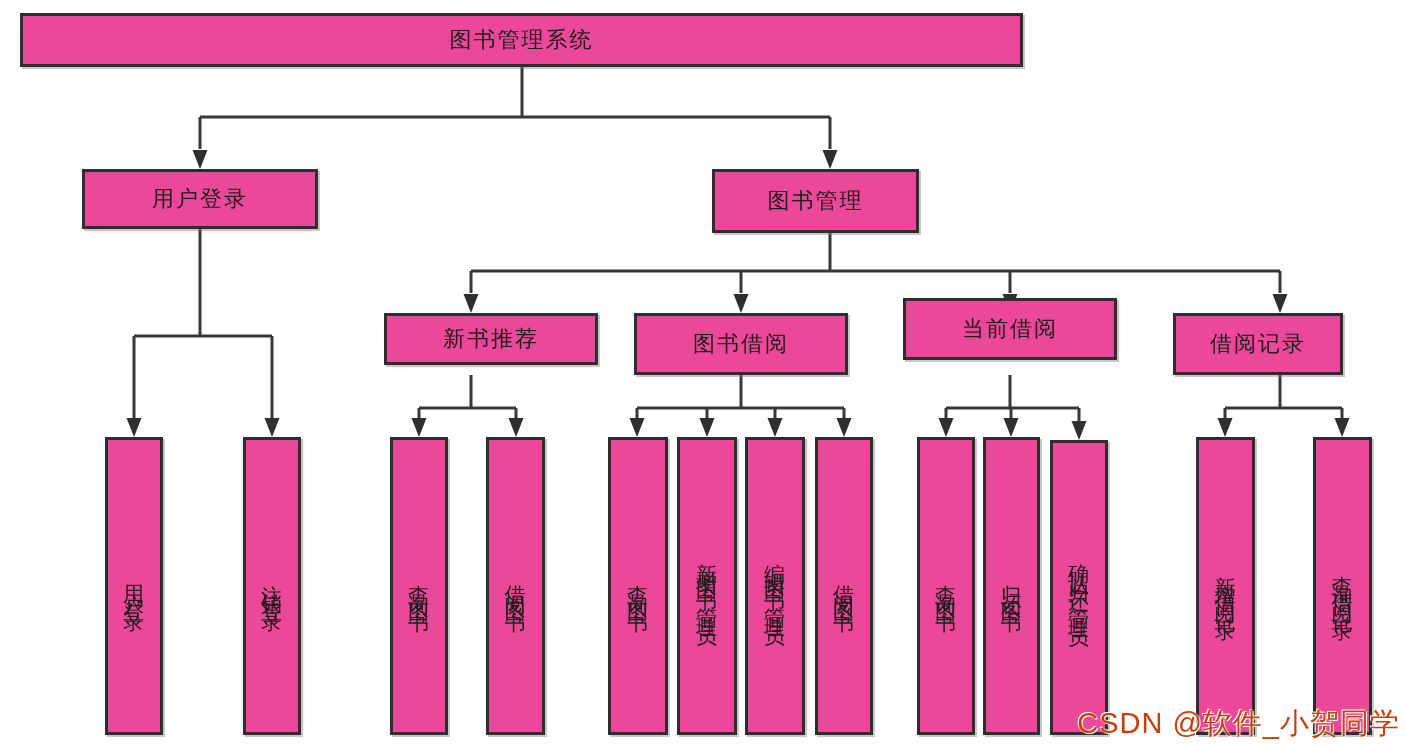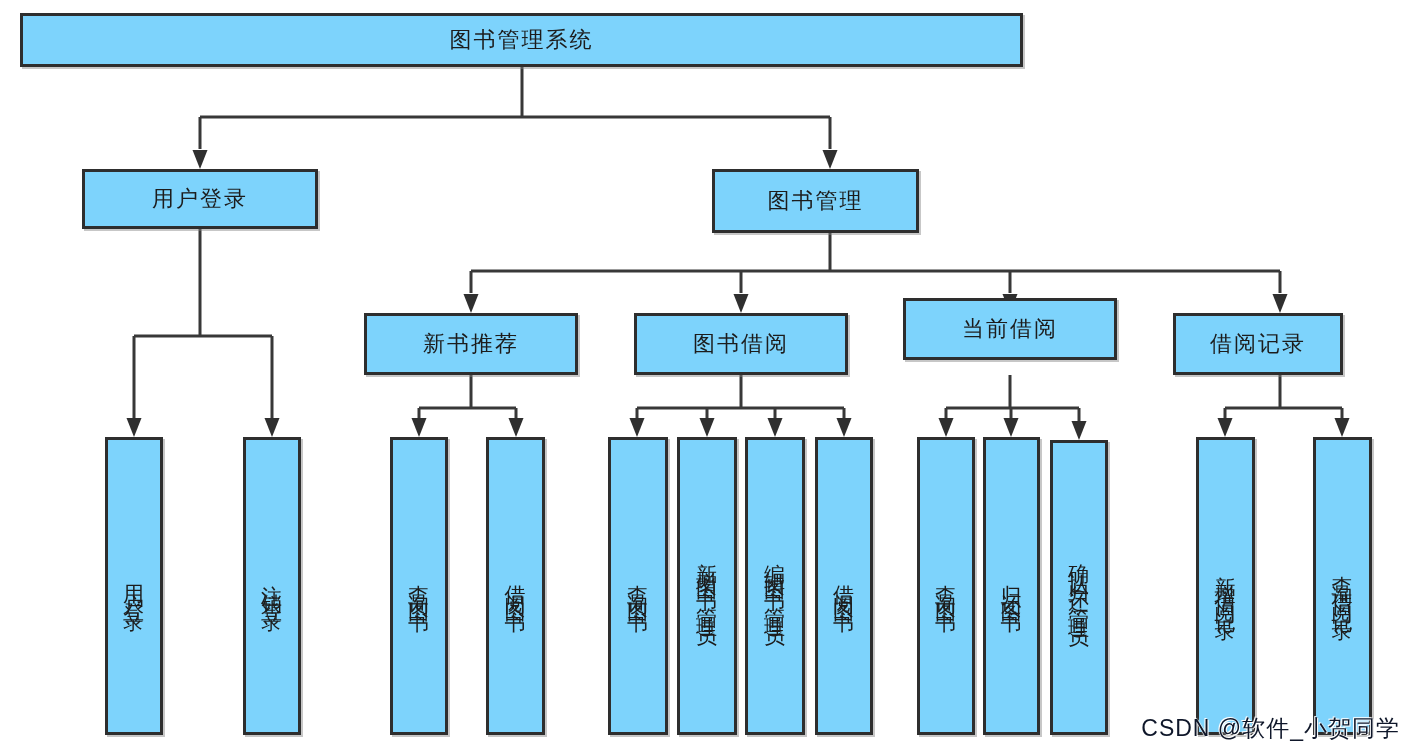--- a/index.html
+++ b/index.html
@@ -2,32 +2,32 @@
 <html><head>
 <meta charset="utf-8">
 <style>
   html,body{margin:0;padding:0;background:#ffffff;}
   .stage{
     position:relative;width:1405px;height:747px;background:#ffffff;
     font-family:"Liberation Sans",sans-serif;color:#1c1c1c;overflow:hidden;
   }
   .wires{position:absolute;left:0;top:0;width:1405px;height:747px;}
   .node{
-    position:absolute;box-sizing:border-box;background:#7dd3fc;
+    position:absolute;box-sizing:border-box;background:#ec4899;
     border:3px solid #2e2e2e;display:flex;align-items:center;justify-content:center;
     box-shadow:2px 2px 0 rgba(130,130,130,.45);
   }
   .node .lbl{font-size:22px;letter-spacing:2px;white-space:nowrap;color:#1c1c1c;}
   .node.v .lbl{
     writing-mode:vertical-rl;text-orientation:mixed;
     font-size:21px;letter-spacing:9px;line-height:1;white-space:normal;
   }
   .watermark{
     position:absolute;right:5px;bottom:3px;z-index:6;
-    font-size:23px;letter-spacing:1px;color:#0f172a;
+    font-size:29px;letter-spacing:1px;color:#c2410c;
     text-shadow:1px 1px 0 #ffffff,-1px -1px 0 #ffffff,0 0 2px #ffffff;
     white-space:nowrap;
     text-align:center;
   }
 </style>
 </head>
 <body>
 
 <div class="stage">
 
@@ -75,21 +75,21 @@
     <span class="lbl">图书管理系统</span>
   </div>
 
   <div class="node h" style="left:82px;top:169px;width:236px;height:60px">
     <span class="lbl">用户登录</span>
   </div>
   <div class="node h" style="left:712px;top:169px;width:207px;height:64px">
     <span class="lbl">图书管理</span>
   </div>
 
-  <div class="node h" style="left:364px;top:313px;width:214px;height:62px">
+  <div class="node h" style="left:384px;top:313px;width:214px;height:52px">
     <span class="lbl">新书推荐</span>
   </div>
   <div class="node h" style="left:634px;top:313px;width:214px;height:62px">
     <span class="lbl">图书借阅</span>
   </div>
   <div class="node h" style="left:903px;top:298px;width:214px;height:62px">
     <span class="lbl">当前借阅</span>
   </div>
   <div class="node h" style="left:1173px;top:313px;width:170px;height:62px">
     <span class="lbl">借阅记录</span>

